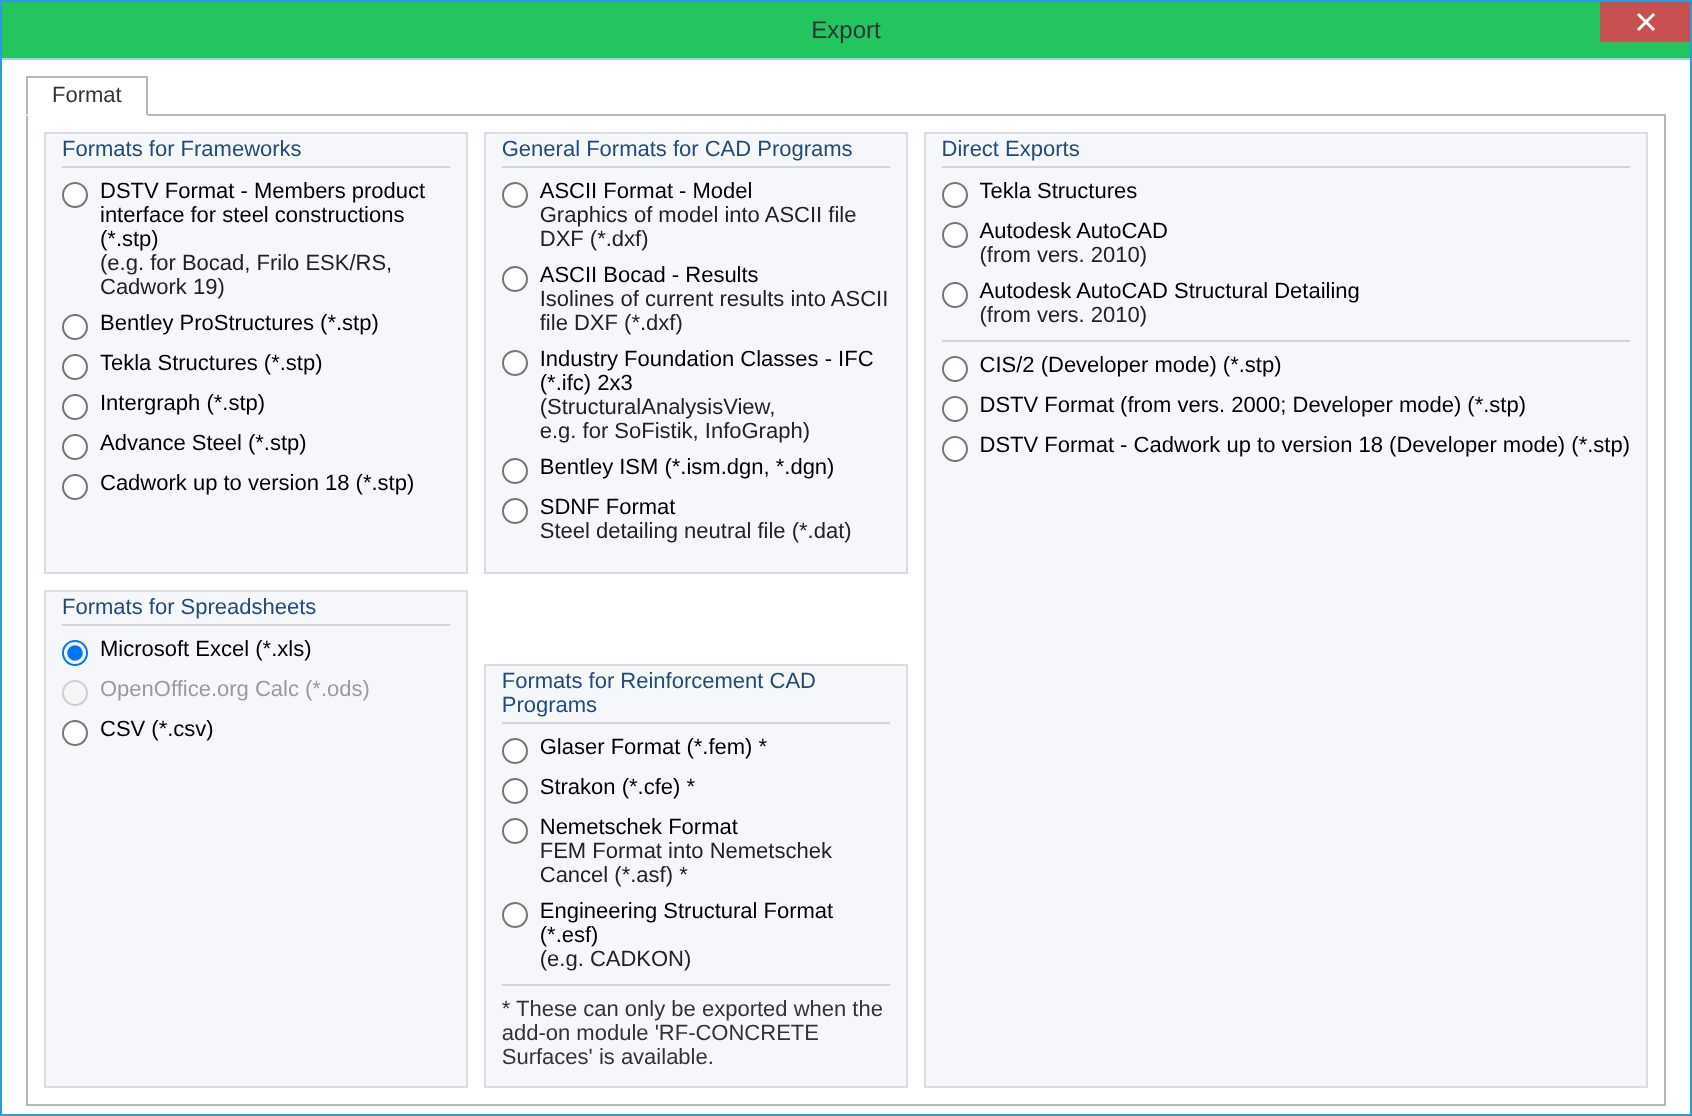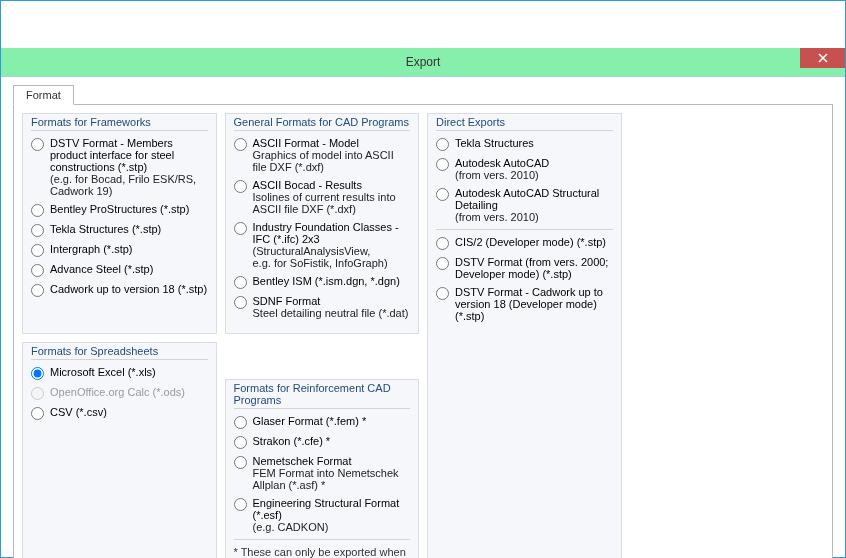--- a/index.html
+++ b/index.html
@@ -14,26 +14,25 @@
     width: 846px;
     height: 558px;
     border: 1px solid #2f9ad8;
     box-sizing: border-box;
     display: flex;
     flex-direction: column;
     background: #fff;
   }
   .titlebar {
     height: 28px;
-    background: #86efac;
+    background: #22c55e;
     border-bottom: 1px solid #a9cde8;
     display: flex;
     align-items: center;
     position: relative;
-    margin-top: 47px;
   }
   .titlebar-title {
     flex: 1;
     text-align: center;
     font-size: 12px;
     color: #333;
     line-height: 28px;
   }
   .titlebar-close {
     width: 45px;
@@ -71,21 +70,21 @@
     color: #333;
     border-radius: 0;
   }
   .tab-body {
     flex: 1;
     border: 1px solid #b8b8b8;
     background: #fff;
     padding: 8px;
     box-sizing: border-box;
     display: grid;
-    grid-template-columns: 1fr 1fr 1fr 1fr;
+    grid-template-columns: 1fr 1fr;
     grid-template-rows: auto auto;
     gap: 8px;
   }
   .group {
     border: 1px solid #d9dde1;
     background: #f5f7fa;
     padding: 6px 8px 8px 8px;
     box-sizing: border-box;
   }
   .group-title {
@@ -306,21 +305,21 @@
           <input type="radio" name="fmt" style="">
           <span class="radio-text">
               <span>Strakon (*.cfe) *</span>
             </span>
         </label>
 
         <label class="radio-item">
           <input type="radio" name="fmt" style="">
           <span class="radio-text">
             <span>Nemetschek Format</span>
-            <span class="sub">FEM Format into Nemetschek Allplan (*.asf)  *</span>
+            <span class="sub">FEM Format into Nemetschek Cancel (*.asf)  *</span>
           </span>
         </label>
 
         <label class="radio-item">
           <input type="radio" name="fmt" style="">
           <span class="radio-text">
             <span>Engineering Structural Format (*.esf)</span>
             <span class="sub">(e.g. CADKON)</span>
           </span>
         </label>

